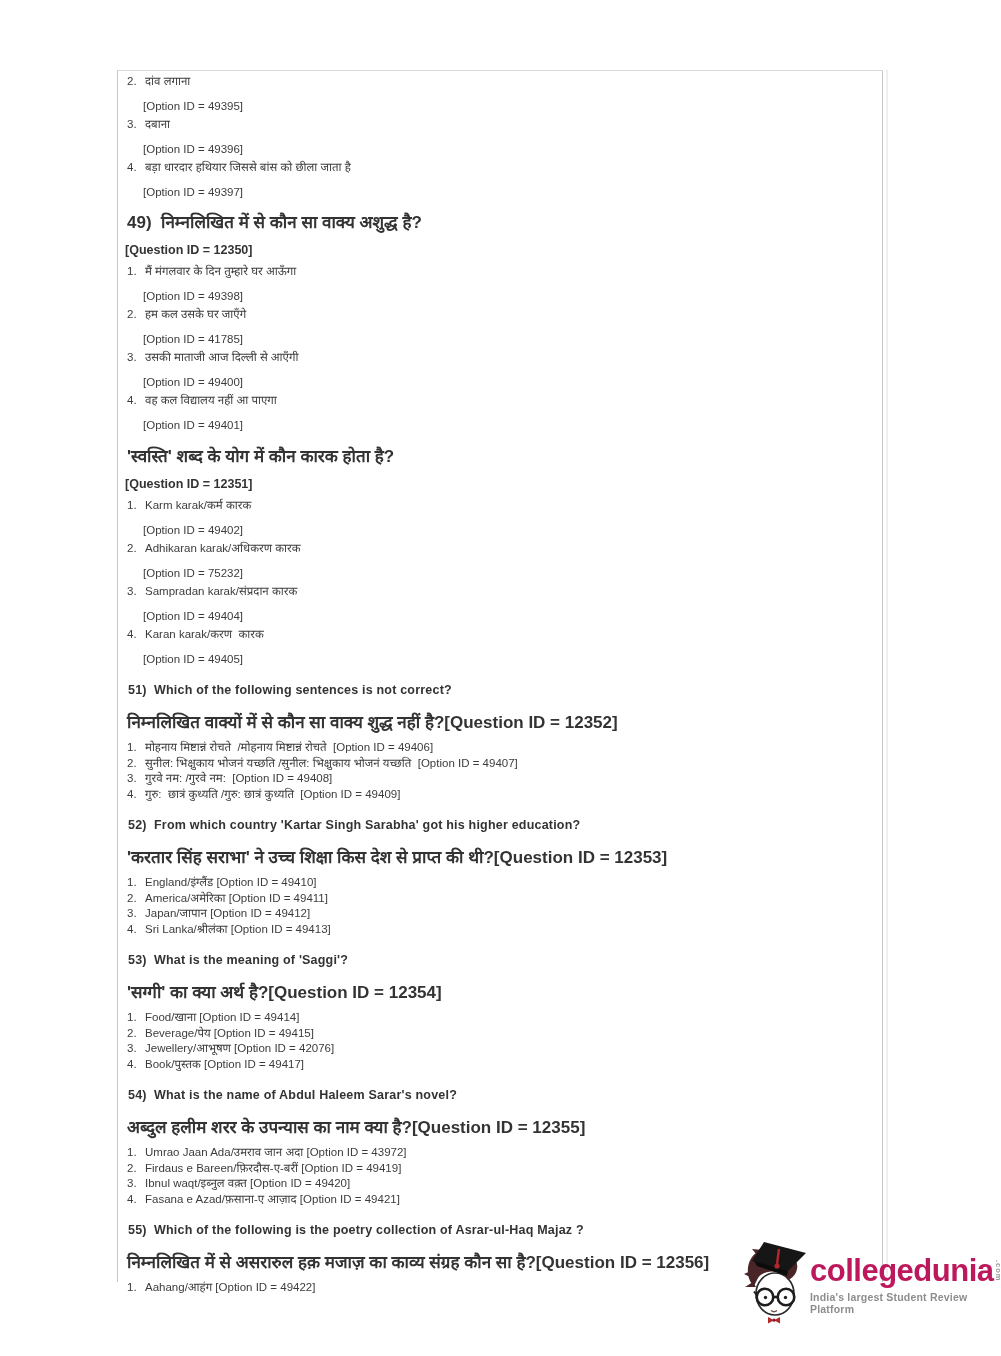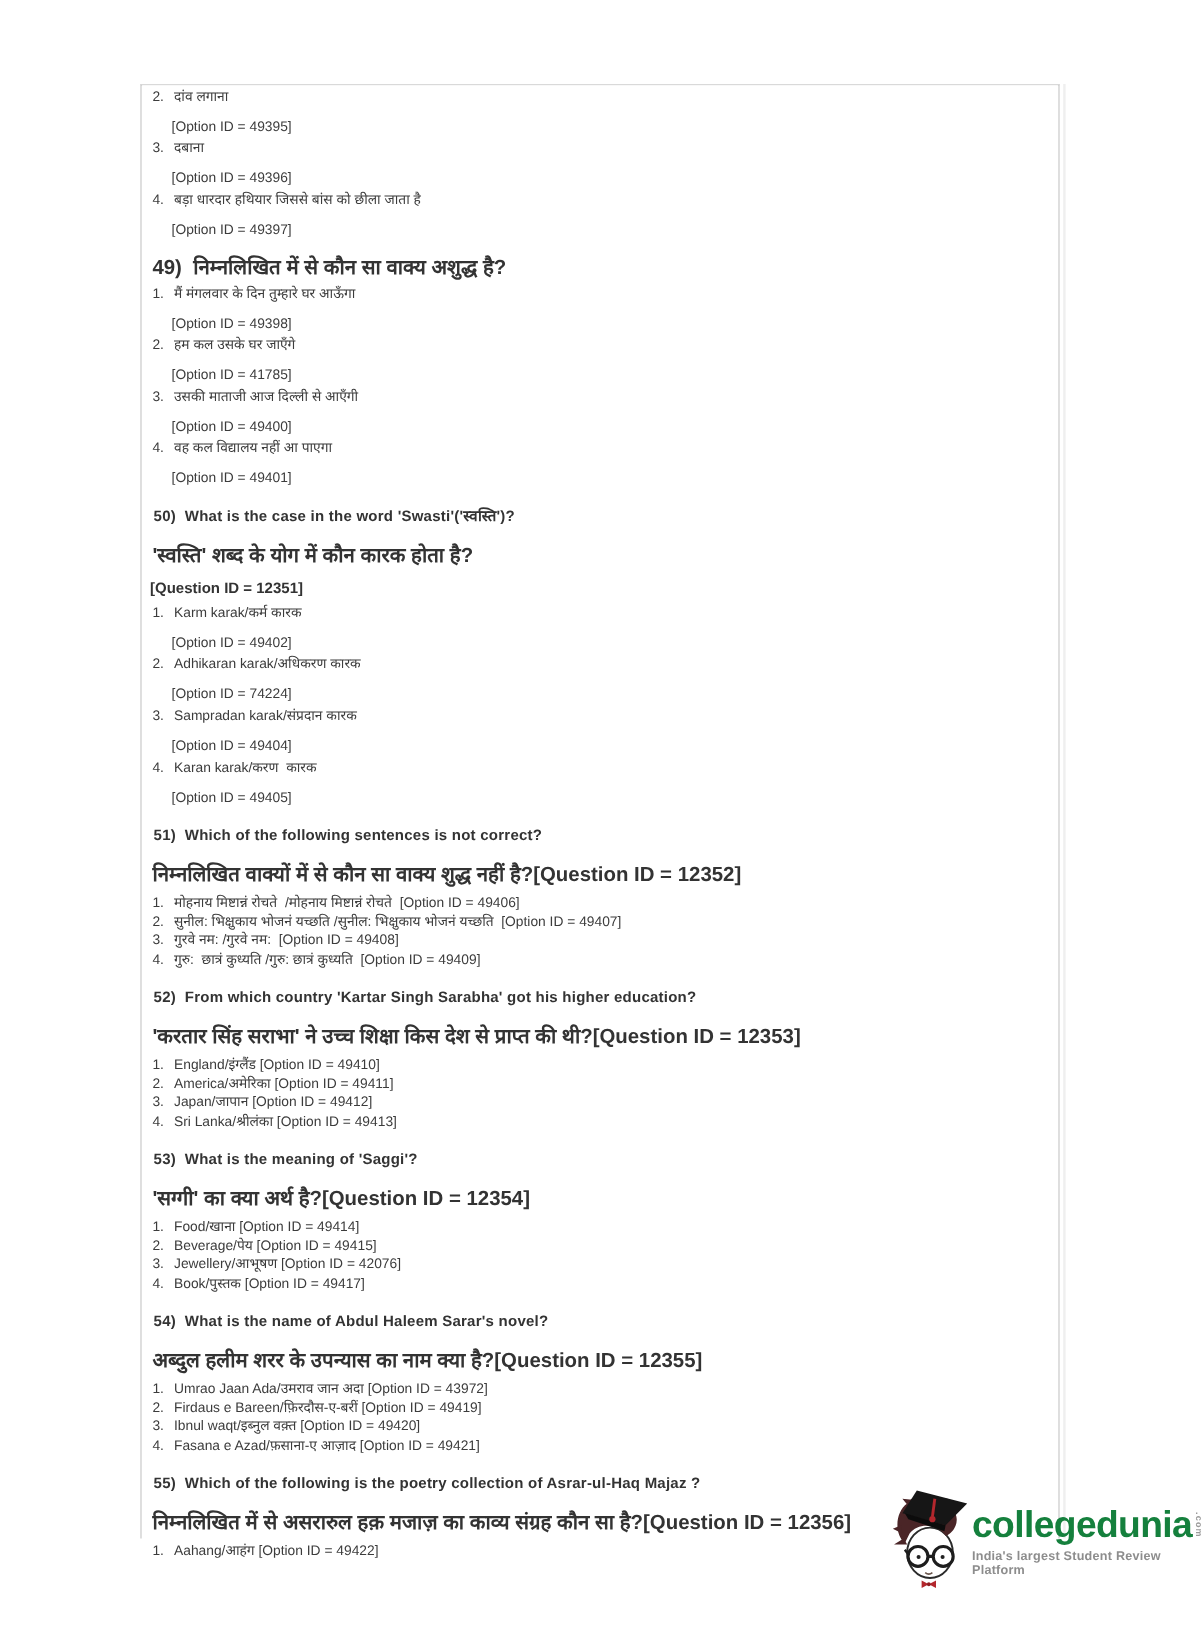--- a/index.html
+++ b/index.html
@@ -22,21 +22,21 @@
   .q-heading-hi{font-size:17px;font-weight:bold;color:#333;margin-top:15px;padding-left:2px;line-height:18px;white-space:pre-wrap;}
   .q-heading-hi.standalone{margin-top:14px;}
   .qid-heading{font-size:12.5px;font-weight:bold;color:#333;margin-top:10px;line-height:16px;}
   .spread-list{margin-top:6px;}
   .compact-list{margin-top:8px;}
   .compact-list .opt-line{line-height:15.5px;}
   .logo{position:absolute;left:744px;top:1240px;display:flex;align-items:flex-start;z-index:5;}
   .mascot{width:64px;height:88px;flex:none;}
   .brand-col{margin-left:2px;padding-top:16px;}
   .brand-row{display:flex;align-items:flex-start;}
-  .brand-text{font-size:31px;font-weight:bold;color:#15803d;letter-spacing:-.5px;line-height:30px;}
+  .brand-text{font-size:31px;font-weight:bold;color:#be185d;letter-spacing:-.5px;line-height:30px;}
   .dotcom{writing-mode:vertical-rl;font-size:7.5px;color:#9b9b9b;letter-spacing:1px;margin-left:1px;padding-top:4px;font-weight:bold;}
   .tagline{font-size:10.5px;font-weight:bold;color:#8d8d8d;margin-top:5px;letter-spacing:.2px;}
 </style>
 </head>
 <body>
 
 <div class="sheet">
 
   <div>
     <div>
@@ -57,20 +57,21 @@
       <div class="opt-line">
           <span class="opt-num">4.</span>
           <span class="opt-text">बड़ा धारदार हथियार जिससे बांस को छीला जाता है</span>
         </div>
       <div class="optid">[Option ID = 49397]</div>
     </div>
   </div>
 
   <div>
     <div class="q-heading-hi standalone">49)  निम्नलिखित में से कौन सा वाक्य अशुद्ध है?</div>
+    <div class="qid-heading">[Question ID = 12350]</div>
     <div class="spread-list">
       <div>
         <div class="opt-line">
             <span class="opt-num">1.</span>
             <span class="opt-text">मैं मंगलवार के दिन तुम्हारे घर आऊँगा</span>
           </div>
         <div class="optid">[Option ID = 49398]</div>
       </div>
       <div>
         <div class="opt-line">
@@ -90,37 +91,36 @@
         <div class="opt-line">
             <span class="opt-num">4.</span>
             <span class="opt-text">वह कल विद्यालय नहीं आ पाएगा</span>
           </div>
         <div class="optid">[Option ID = 49401]</div>
       </div>
     </div>
   </div>
 
   <div>
-    <div class="q-heading-en">50)  What is the case in the word 'Swasti'('स्वस्ति')?</div>
     <div class="q-heading-hi">'स्वस्ति' शब्द के योग में कौन कारक होता है?</div>
     <div class="qid-heading">[Question ID = 12351]</div>
     <div class="spread-list">
       <div>
         <div class="opt-line">
             <span class="opt-num">1.</span>
             <span class="opt-text">Karm karak/कर्म कारक</span>
           </div>
         <div class="optid">[Option ID = 49402]</div>
       </div>
       <div>
         <div class="opt-line">
             <span class="opt-num">2.</span>
             <span class="opt-text">Adhikaran karak/अधिकरण कारक</span>
           </div>
-        <div class="optid">[Option ID = 74224]</div>
+        <div class="optid">[Option ID = 75232]</div>
       </div>
       <div>
         <div class="opt-line">
             <span class="opt-num">3.</span>
             <span class="opt-text">Sampradan karak/संप्रदान कारक</span>
           </div>
         <div class="optid">[Option ID = 49404]</div>
       </div>
       <div>
         <div class="opt-line">

